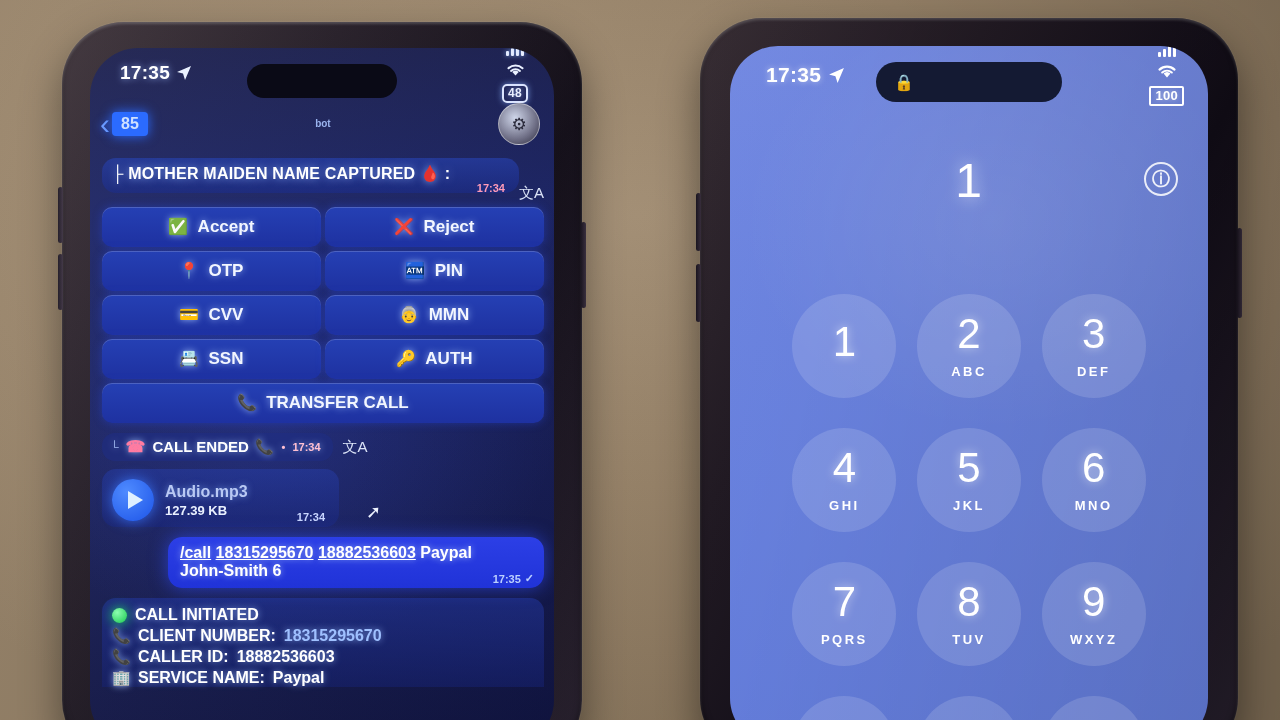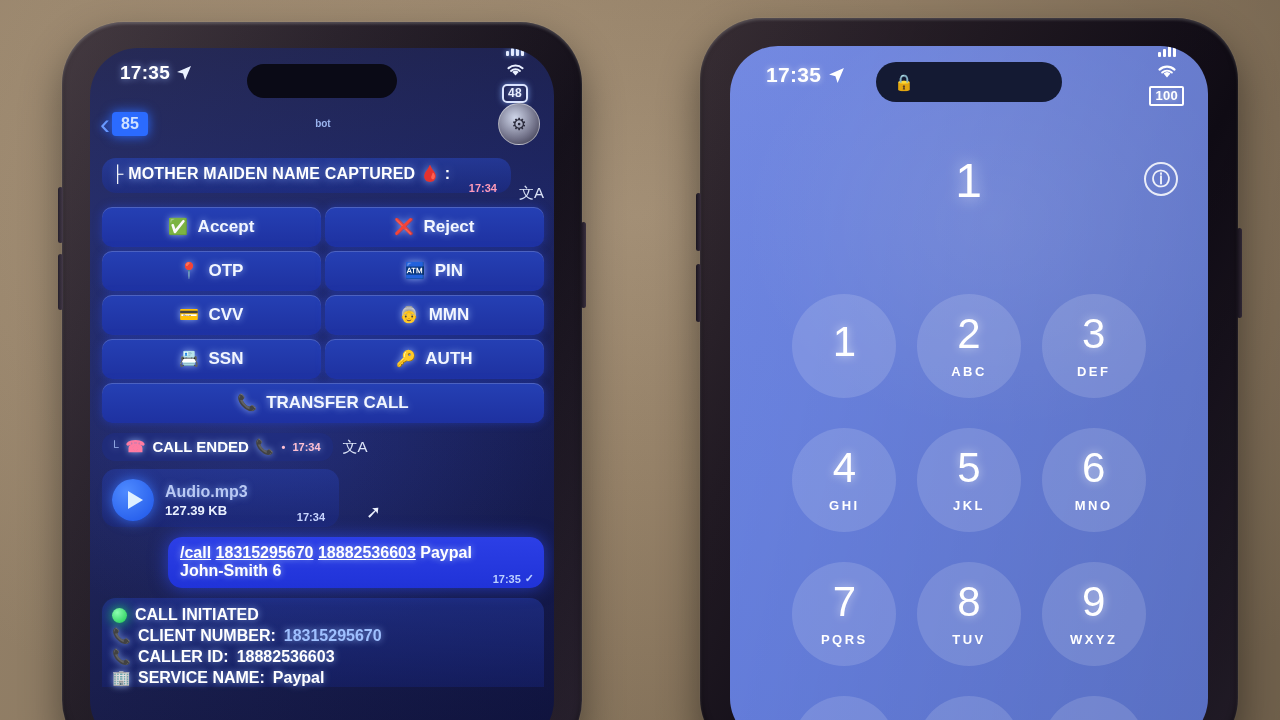--- a/index.html
+++ b/index.html
@@ -111,21 +111,21 @@
   }
   .bot-tag{ font-size:10px; color:#9ab4ee; font-weight:700; margin-top:-2px; }
   .avatar{
     width:40px;height:40px;border-radius:50%;
     background: radial-gradient(circle at 40% 35%, #cfd6ea, #6f6f86 60%, #2b2b3c 100%);
     border:1px solid rgba(255,255,255,.45); flex:0 0 auto;
     display:flex;align-items:center;justify-content:center; font-size:17px; color:#2a2a3a;
   }
 
   
-  .banner-row{ position:relative; z-index:2; display:flex; align-items:flex-start; gap:8px; padding:2px 10px 0 12px;}
+  .banner-row{ position:relative; z-index:2; display:flex; align-items:flex-start; padding:2px 10px 0 12px;}
   .banner{
     background: linear-gradient(180deg, rgba(40,70,190,.55), rgba(25,45,150,.45));
     border-radius:14px; padding:6px 12px 10px 10px; position:relative; flex:1;
   }
   .banner-text{ font-size:16px; font-weight:800; letter-spacing:.2px; text-shadow:0 0 8px rgba(150,185,255,.8);}
   .banner-time{ position:absolute; right:14px; bottom:-1px; font-size:11px; color:#ff9bb8; font-weight:700;}
   .tr-icon{ font-size:15px; color:#e6eeff; margin-top:26px; opacity:.95; }
 
   
   .kb{ position:relative; z-index:2; padding: 4px 10px 0 12px; }

